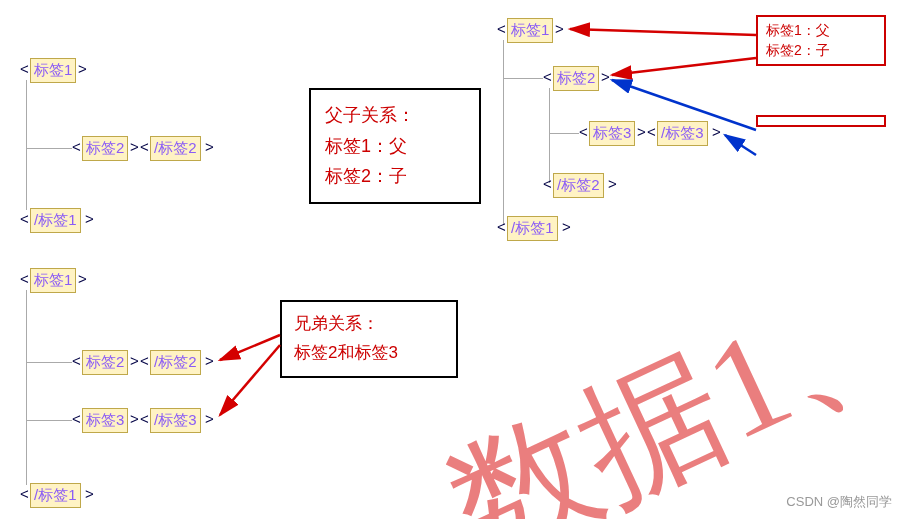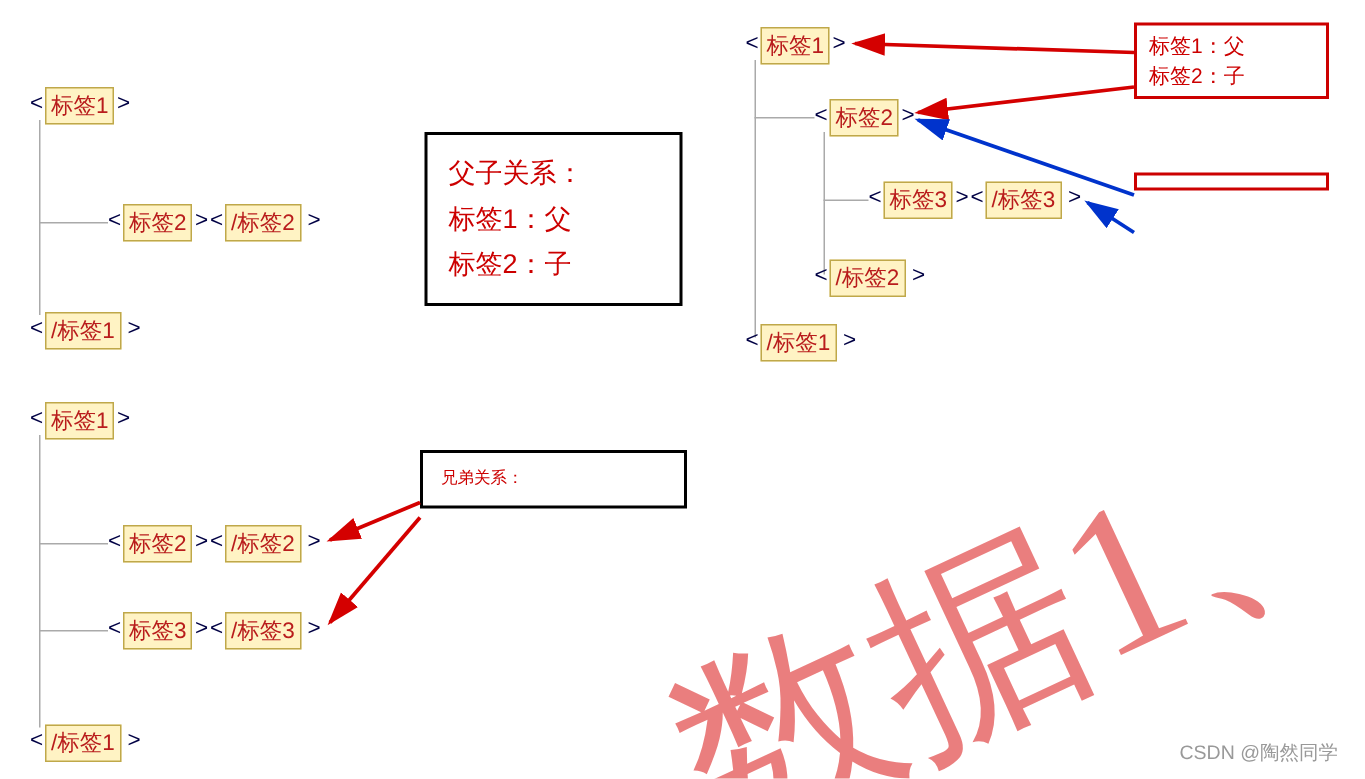--- a/index.html
+++ b/index.html
@@ -10,21 +10,21 @@
     height: 519px;
     position: relative;
     font-family: "Microsoft YaHei", sans-serif;
     background: #fff;
     overflow: hidden;
   }
   .tag {
     position: absolute;
     background: #fff3c4;
     border: 1px solid #bfa84a;
-    color: #b91c1c;
+    color: #8b5cf6;
     font-size: 15px;
     padding: 2px 3px;
   }
   .angle {
     position: absolute;
     color: #004;
     font-size: 15px;
   }
   .tree-line-v {
     position: absolute;
@@ -94,21 +94,21 @@
 <span class="tag" style="left:82px; top:136px;">标签2</span>
 <span class="angle" style="left:130px; top:138px;">&gt;</span>
 <span class="angle" style="left:140px; top:138px;">&lt;</span>
 <span class="tag" style="left:150px; top:136px;">/标签2</span>
 <span class="angle" style="left:205px; top:138px;">&gt;</span>
 
 <span class="angle" style="left:20px; top:210px;">&lt;</span>
 <span class="tag" style="left:30px; top:208px;">/标签1</span>
 <span class="angle" style="left:85px; top:210px;">&gt;</span>
 
-<div class="box" style="left:283px; top:88px; width:172px;">
+<div class="box" style="left:309px; top:88px; width:172px;">
   <div class="title">父子关系：</div>
   <div class="line">标签1：父</div>
   <div class="line">标签2：子</div>
 </div>
 
 <span class="angle" style="left:497px; top:20px;">&lt;</span>
 <span class="tag" style="left:507px; top:18px;">标签1</span>
 <span class="angle" style="left:555px; top:20px;">&gt;</span>
 
 <div class="tree-line-v" style="left:503px; top:40px; height:185px;"></div>
@@ -162,22 +162,23 @@
 <span class="tag" style="left:82px; top:408px;">标签3</span>
 <span class="angle" style="left:130px; top:410px;">&gt;</span>
 <span class="angle" style="left:140px; top:410px;">&lt;</span>
 <span class="tag" style="left:150px; top:408px;">/标签3</span>
 <span class="angle" style="left:205px; top:410px;">&gt;</span>
 
 <span class="angle" style="left:20px; top:485px;">&lt;</span>
 <span class="tag" style="left:30px; top:483px;">/标签1</span>
 <span class="angle" style="left:85px; top:485px;">&gt;</span>
 
-<div class="box" style="left:280px; top:300px; width:178px; padding:8px 12px; font-size:11px;">
+<div class="box" style="left:280px; top:300px; width:178px; padding:8px 12px; font-size:17px;">
   <div class="title">兄弟关系：</div>
+  <div class="line">标签2和标签3</div>
 </div>
 
 <div class="watermark-big" style="left:440px; top:320px;">数据1、</div>
 
 <div class="credit">CSDN @陶然同学</div>
 
 <svg class="arrows">
   <defs>
     <marker id="ar-red" markerWidth="10" markerHeight="10" refX="8" refY="3" orient="auto">
       <path d="M0,0 L0,6 L9,3 z" fill="#d40000"></path>

